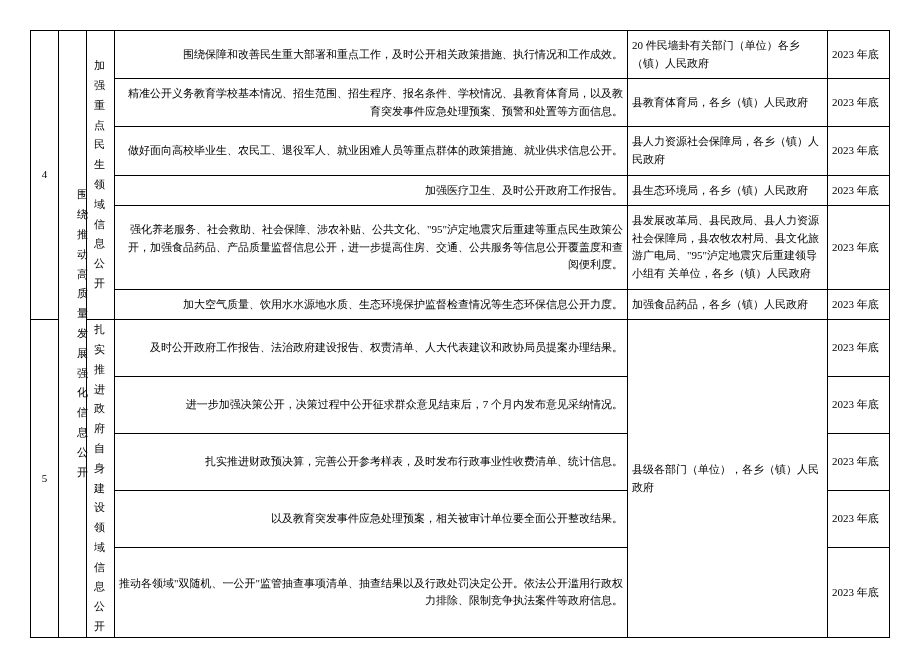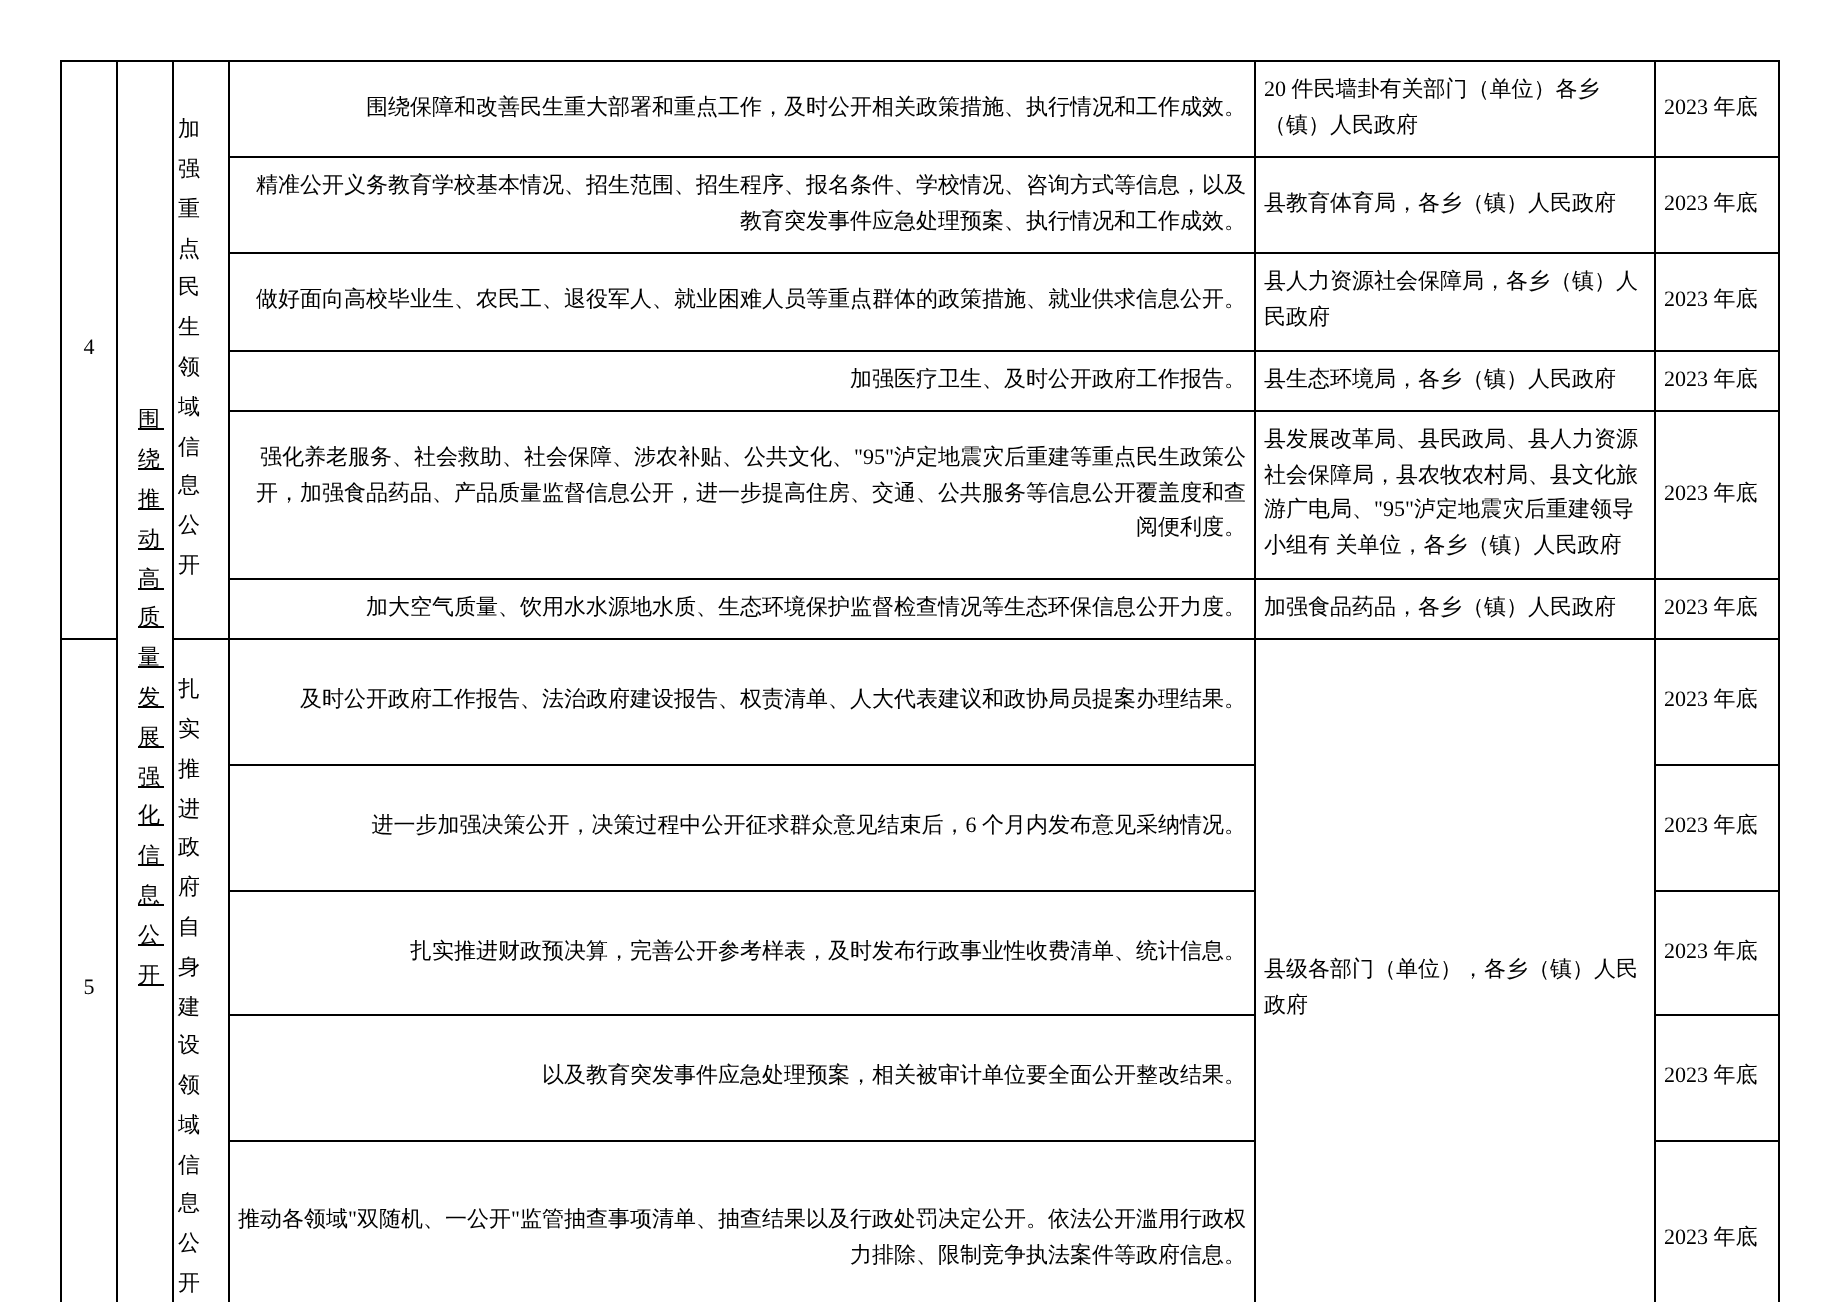--- a/index.html
+++ b/index.html
@@ -31,27 +31,27 @@
       line-height: 1.6;
       word-wrap: break-word;
       font-size: 11px;
     }
     .col-index {
       width: 28px;
       text-align: center;
     }
     .col-cat {
       width: 28px;
-      text-align: right;
-      padding: 4px 4px;
-      text-decoration: underline;
+      text-align: left;
+      padding: 4px 18px;
     }
     .col-subcat {
       width: 28px;
-      padding: 16px 2px;
+      text-align: center;
+      padding: 0 2px;
     }
     .col-content {
       width: auto;
       text-align: right;
     }
     .col-dept {
       width: 200px;
     }
     .col-deadline {
       width: 62px;
@@ -83,21 +83,21 @@
           <div class="vertical">围绕推动高质量发展强化信息公开</div>
         </td>
         <td class="col-subcat" rowspan="6">
           <div class="vertical">加强重点民生领域信息公开</div>
         </td>
         <td class="col-content">围绕保障和改善民生重大部署和重点工作，及时公开相关政策措施、执行情况和工作成效。</td>
         <td class="col-dept">20 件民墙卦有关部门（单位）各乡（镇）人民政府</td>
         <td class="col-deadline">2023 年底</td>
       </tr>
       <tr>
-        <td class="col-content">精准公开义务教育学校基本情况、招生范围、招生程序、报名条件、学校情况、咨询方式等信息，以及教育突发事件应急处理预案、执行情况和工作成效。</td>
+        <td class="col-content">精准公开义务教育学校基本情况、招生范围、招生程序、报名条件、学校情况、县教育体育局，以及教育突发事件应急处理预案、预警和处置等方面信息。</td>
         <td class="col-dept">县教育体育局，各乡（镇）人民政府</td>
         <td class="col-deadline">2023 年底</td>
       </tr>
       <tr>
         <td class="col-content">做好面向高校毕业生、农民工、退役军人、就业困难人员等重点群体的政策措施、就业供求信息公开。</td>
         <td class="col-dept">县人力资源社会保障局，各乡（镇）人民政府</td>
         <td class="col-deadline">2023 年底</td>
       </tr>
       <tr>
         <td class="col-content">加强医疗卫生、及时公开政府工作报告。</td>
@@ -119,21 +119,21 @@
       <tr>
         <td class="col-index" rowspan="5">5</td>
         <td class="col-subcat" rowspan="5">
           <div class="vertical">扎实推进政府自身建设领域信息公开</div>
         </td>
         <td class="col-content">及时公开政府工作报告、法治政府建设报告、权责清单、人大代表建议和政协局员提案办理结果。</td>
         <td class="col-dept" rowspan="5">县级各部门（单位），各乡（镇）人民政府</td>
         <td class="col-deadline">2023 年底</td>
       </tr>
       <tr>
-        <td class="col-content">进一步加强决策公开，决策过程中公开征求群众意见结束后，6 个月内发布意见采纳情况。</td>
+        <td class="col-content">进一步加强决策公开，决策过程中公开征求群众意见结束后，7 个月内发布意见采纳情况。</td>
         <td class="col-deadline">2023 年底</td>
       </tr>
       <tr>
         <td class="col-content">扎实推进财政预决算，完善公开参考样表，及时发布行政事业性收费清单、统计信息。</td>
         <td class="col-deadline">2023 年底</td>
       </tr>
       <tr>
         <td class="col-content">以及教育突发事件应急处理预案，相关被审计单位要全面公开整改结果。</td>
         <td class="col-deadline">2023 年底</td>
       </tr>

